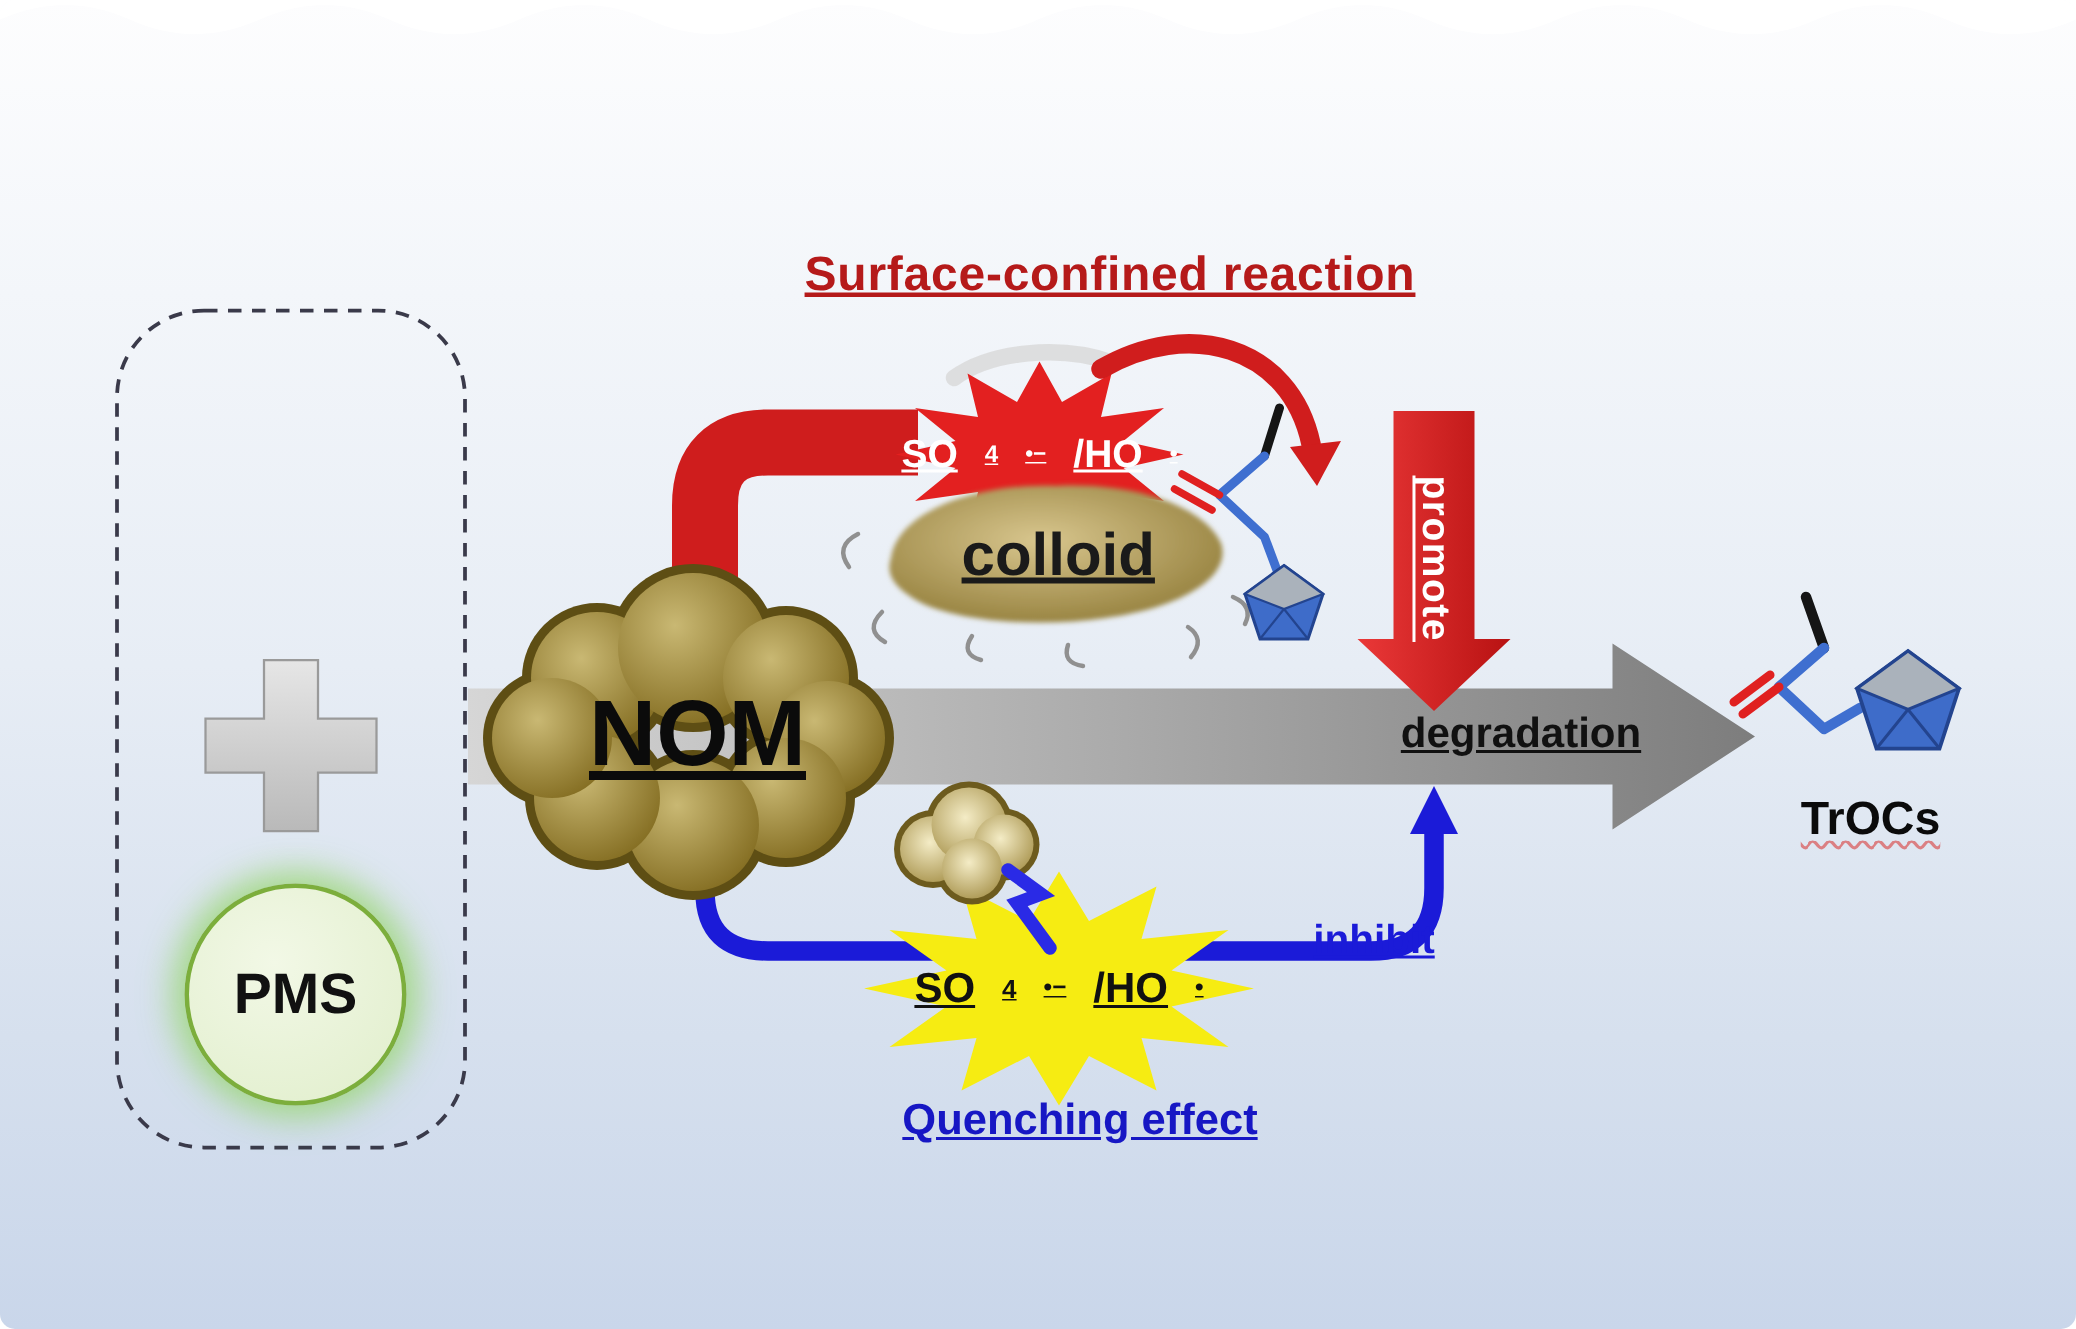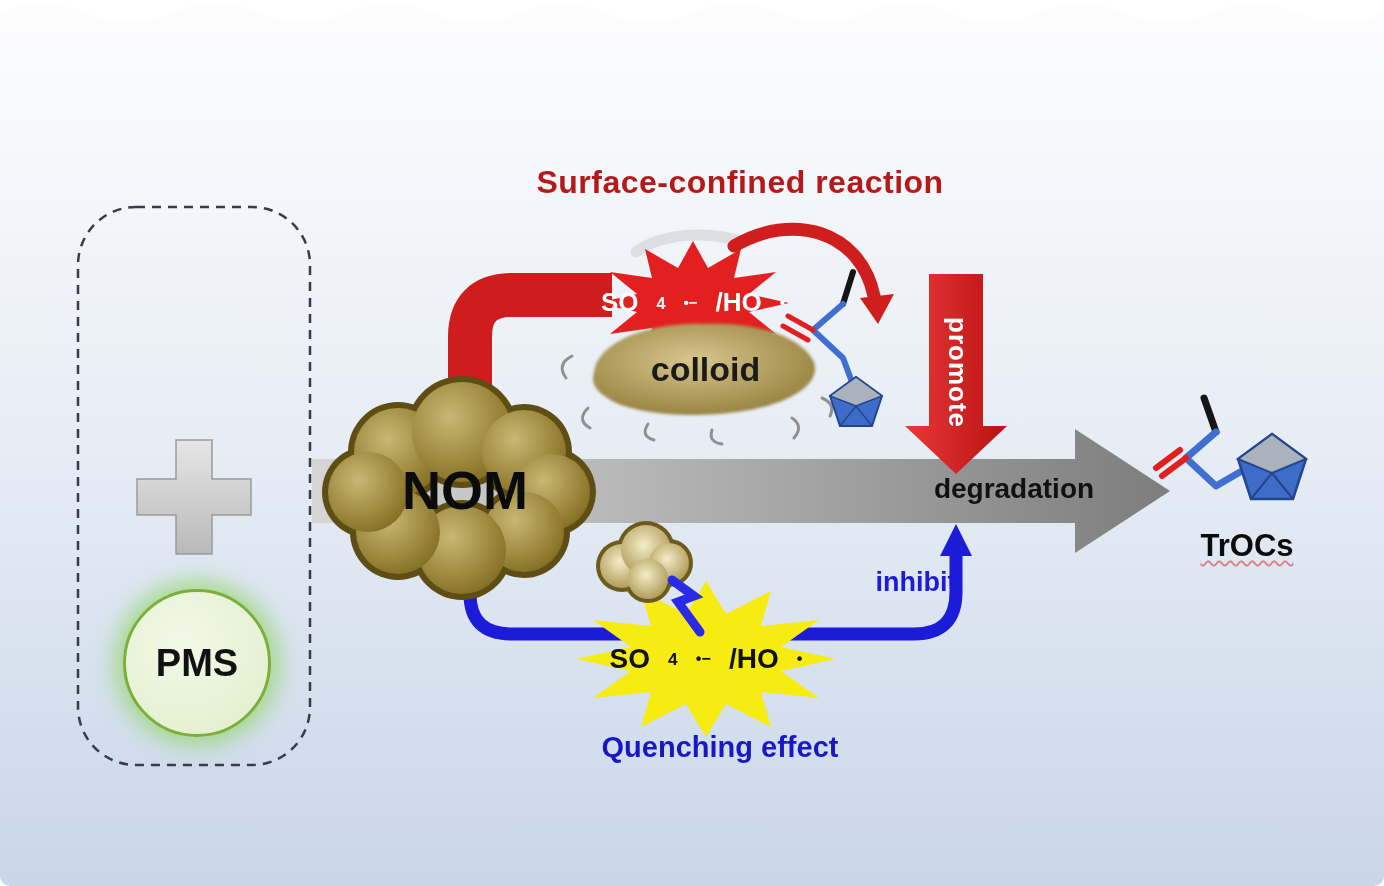--- a/index.html
+++ b/index.html
@@ -2,27 +2,27 @@
 <html><head>
 <meta charset="utf-8">
 <style>
   html,body{margin:0;padding:0;background:#ffffff;}
   #canvas{
     position:relative;width:1384px;height:886px;overflow:hidden;border-radius:10px;
     font-family:"Liberation Sans",sans-serif;
     background:linear-gradient(180deg,#fdfdfe 0%,#f3f6fa 22%,#e7edf5 50%,#d6e0ee 78%,#c9d6ea 100%);
   }
   svg.layer{position:absolute;left:0;top:0;}
-  .abs{position:absolute;display:flex;align-items:center;justify-content:center;font-weight:bold;line-height:1.05;text-align:center;}
+  .abs{position:absolute;display:flex;align-items:center;justify-content:center;font-weight:bold;line-height:1.05;text-align:center;text-decoration:underline;}
   .title-red{color:#b51a1a;font-size:32px;letter-spacing:.5px;}
   .quench-blue{color:#1717c4;font-size:29px;}
-  .nom-lbl{font-size:54px;color:#0b0b0b;}
-  .colloid-lbl{font-size:34px;color:#1a1a1a;}
+  .nom-lbl{font-size:62px;color:#0b0b0b;}
+  .colloid-lbl{font-size:40px;color:#1a1a1a;}
   .degr-lbl{font-size:28px;color:#111;}
-  .inhibit-lbl{font-size:27px;color:#1b1bd8;}
+  .inhibit-lbl{font-size:27px;color:#1b1bd8;margin-top:44px;}
   .trocs-lbl{font-size:31px;color:#0b0b0b;
     text-decoration:underline;text-decoration-style:wavy;
     text-decoration-color:rgba(216,72,72,.65);text-decoration-thickness:1.5px;text-underline-offset:4px;}
   .promote-lbl{color:#ffffff;font-size:26px;writing-mode:vertical-rl;text-orientation:mixed;letter-spacing:1px;}
   .radical{font-weight:bold;white-space:nowrap;gap:18px;}
   .radical.red{color:#ffffff;font-size:26px;}
   .radical.yellow{color:#111;font-size:28px;}
   .sb{font-size:.62em;vertical-align:-0.22em;}
   .sp{font-size:.58em;vertical-align:.55em;}
   .circle{position:absolute;border-radius:50%;display:flex;align-items:center;justify-content:center;font-weight:bold;color:#111;}

